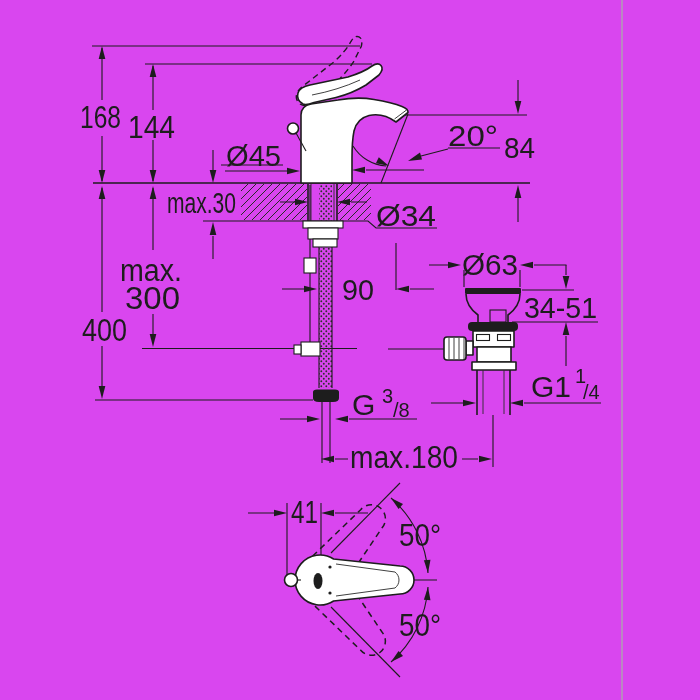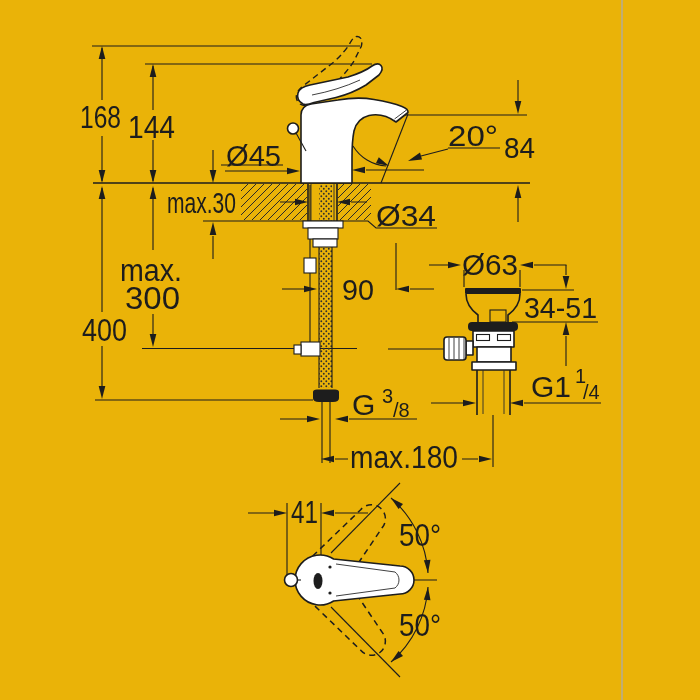--- a/index.html
+++ b/index.html
@@ -1,16 +1,16 @@
 <!DOCTYPE html>
 <html><head>
 <meta charset="utf-8">
 <style>
   html,body{margin:0;padding:0;background:#fff;}
-  .stage{position:relative;width:700px;height:700px;background:#eab308;overflow:hidden;
+  .stage{position:relative;width:700px;height:700px;background:#d946ef;overflow:hidden;
          font-family:"Liberation Sans", sans-serif;}
   svg{position:absolute;left:0;top:0;}
   .ln{stroke:#1d1d1d;stroke-width:1.1;fill:none;stroke-linecap:butt;}
   .ln2{stroke:#1d1d1d;stroke-width:1.6;fill:none;stroke-linejoin:round;}
   .ln3{stroke:#1d1d1d;stroke-width:1.35;fill:none;}
   .thin{stroke:#2a2a2a;stroke-width:0.9;fill:none;}
   .fillw{fill:#ffffff;}
   .filld{fill:#1d1d1d;stroke:none;}
   .ah{fill:#1d1d1d;stroke:none;}
   .dash{stroke:#1d1d1d;stroke-width:1.5;fill:none;stroke-dasharray:6 4.5;}

